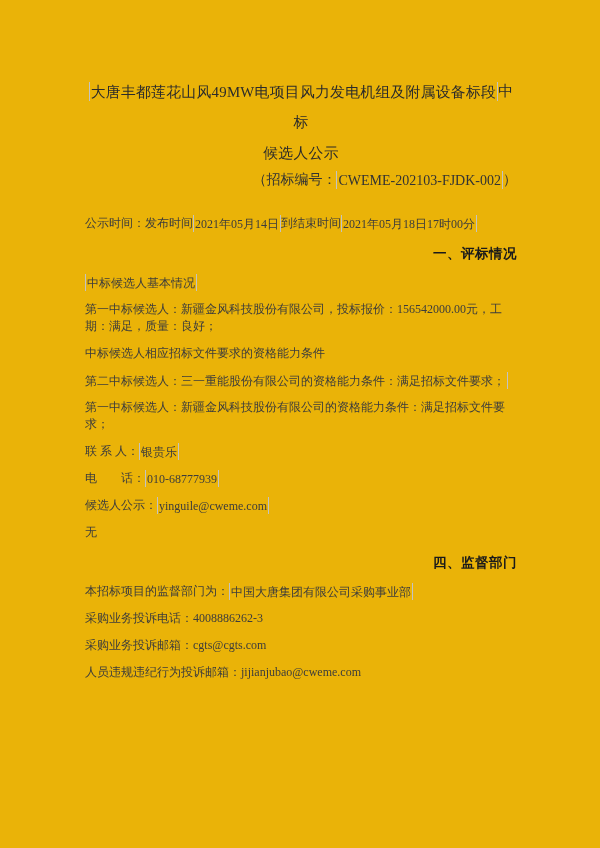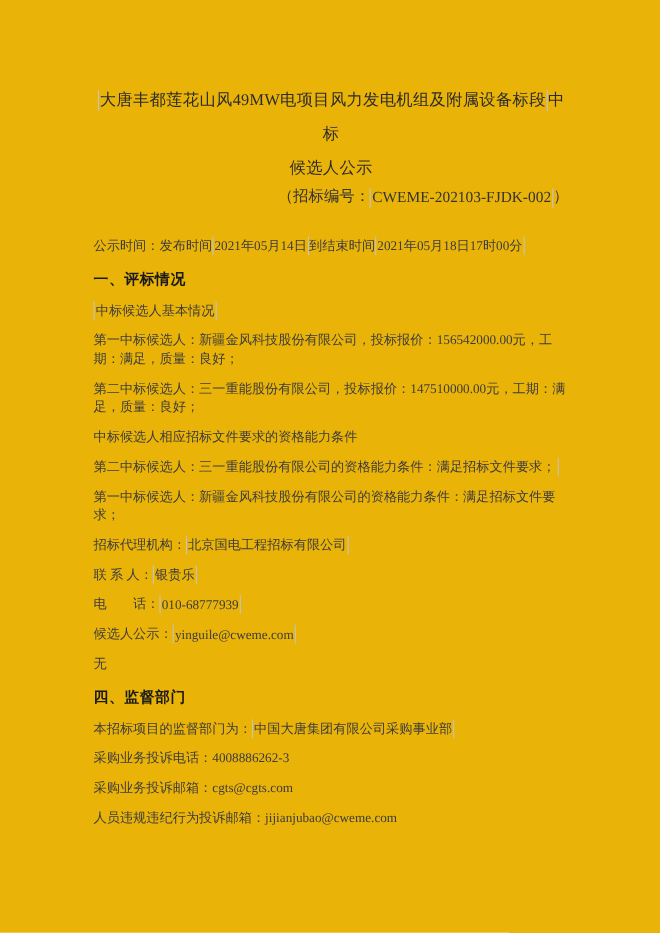--- a/index.html
+++ b/index.html
@@ -49,20 +49,21 @@
   }
   h2.sec-heading {
     font-family: "Liberation Sans", "DejaVu Sans", sans-serif;
     font-size: 13.5px;
     font-weight: 700;
     color: #1a1a1a;
     line-height: 20px;
     margin: 12px 0 5px 0;
     letter-spacing: 0.5px;
     white-space: pre-wrap;
+    text-align: right;
   }
   .fld {
     border-left: 1px solid #c3c3c3;
     border-right: 1px solid #c3c3c3;
     padding: 1.5px 1px;
   }
   .fld-end {
     border-right: 1px solid #c3c3c3;
     padding: 1.5px 2px 1.5px 0;
   }
@@ -75,28 +76,26 @@
   <h1 class="doc-title"><span class="fld">大唐丰都莲花山风49MW电项目风力发电机组及附属设备标段</span><span>中标</span><br><span>候选人公示</span></h1>
 
   <p class="bid-no"><span>（招标编号：</span><span class="fld">CWEME-202103-FJDK-002</span><span>）</span></p>
 
   <p class="body-line notice"><span>公示时间：</span><span>发布时间</span><span class="fld">2021年05月14日</span><span>到结束时间</span><span class="fld">2021年05月18日17时00分</span></p>
 
   <section>
     <h2 class="sec-heading">一、评标情况</h2>
     <p class="body-line"><span class="fld">中标候选人基本情况</span></p>
     <p class="body-line">第一中标候选人：新疆金风科技股份有限公司，投标报价：156542000.00元，工期：满足，质量：良好；</p>
-    <p class="body-line">第二中标候选人：三一重能股份有限公司，投标报价：147510000.00元，工期：满足，质量：良好；</p>
     <p class="body-line">中标候选人相应招标文件要求的资格能力条件</p>
     <p class="body-line"><span class="fld-end">第二中标候选人：三一重能股份有限公司的资格能力条件：满足招标文件要求；</span></p>
     <p class="body-line">第一中标候选人：新疆金风科技股份有限公司的资格能力条件：满足招标文件要求；</p>
   </section>
 
   <section>
-    <p class="body-line"><span>招标代理机构：</span><span class="fld">北京国电工程招标有限公司</span></p>
     <p class="body-line"><span>联 系 人：</span><span class="fld">银贵乐</span></p>
     <p class="body-line"><span>电　　话：</span><span class="fld">010-68777939</span></p>
     <p class="body-line"><span>候选人公示：</span><span class="fld">yinguile@cweme.com</span></p>
   </section>
 
   <section>
     <p class="body-line">无</p>
   </section>
 
   <section>

